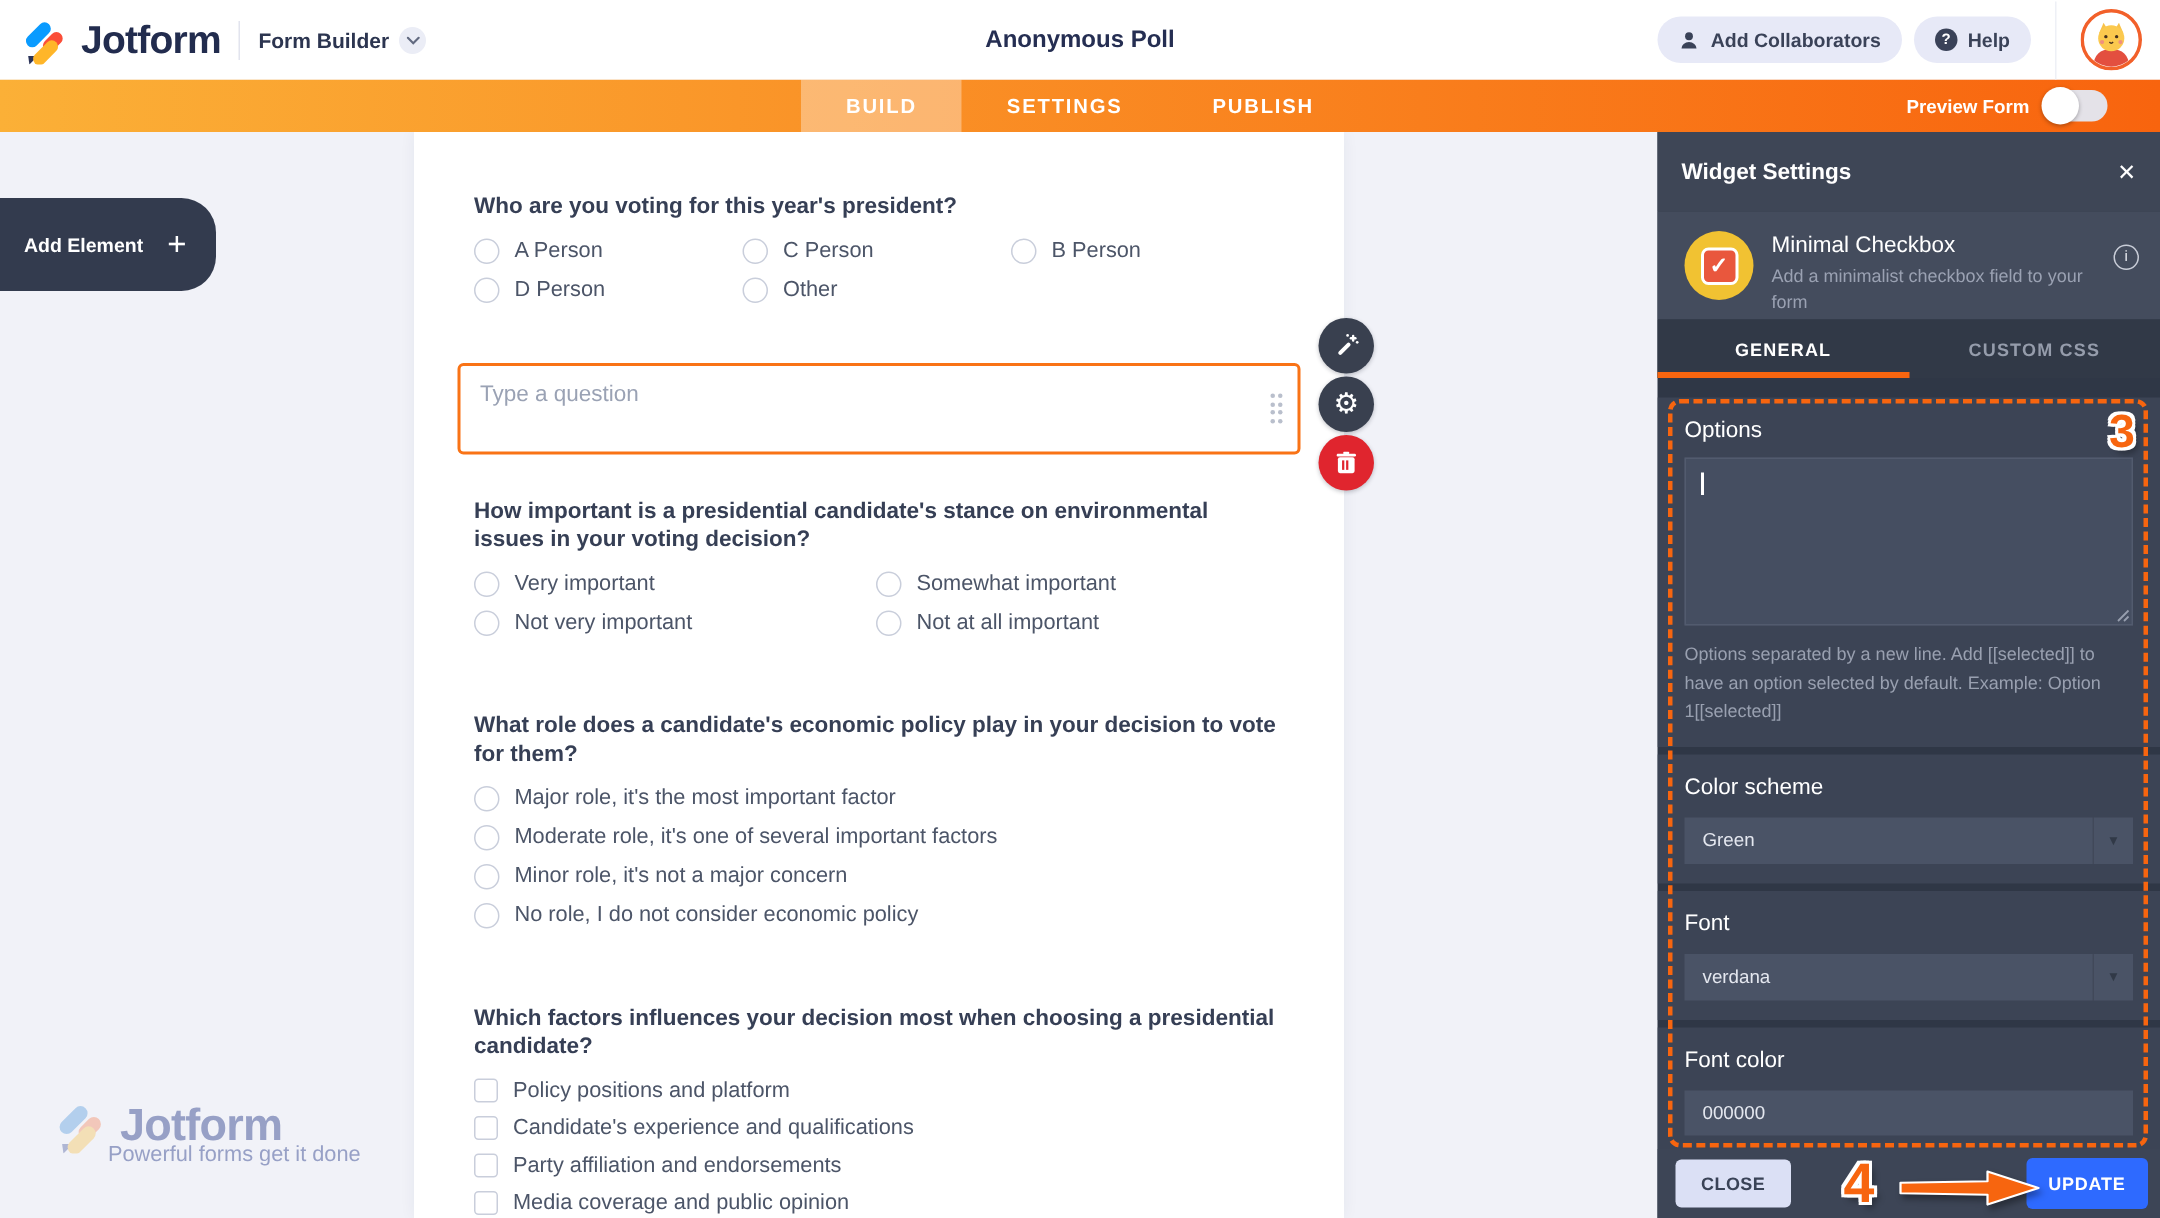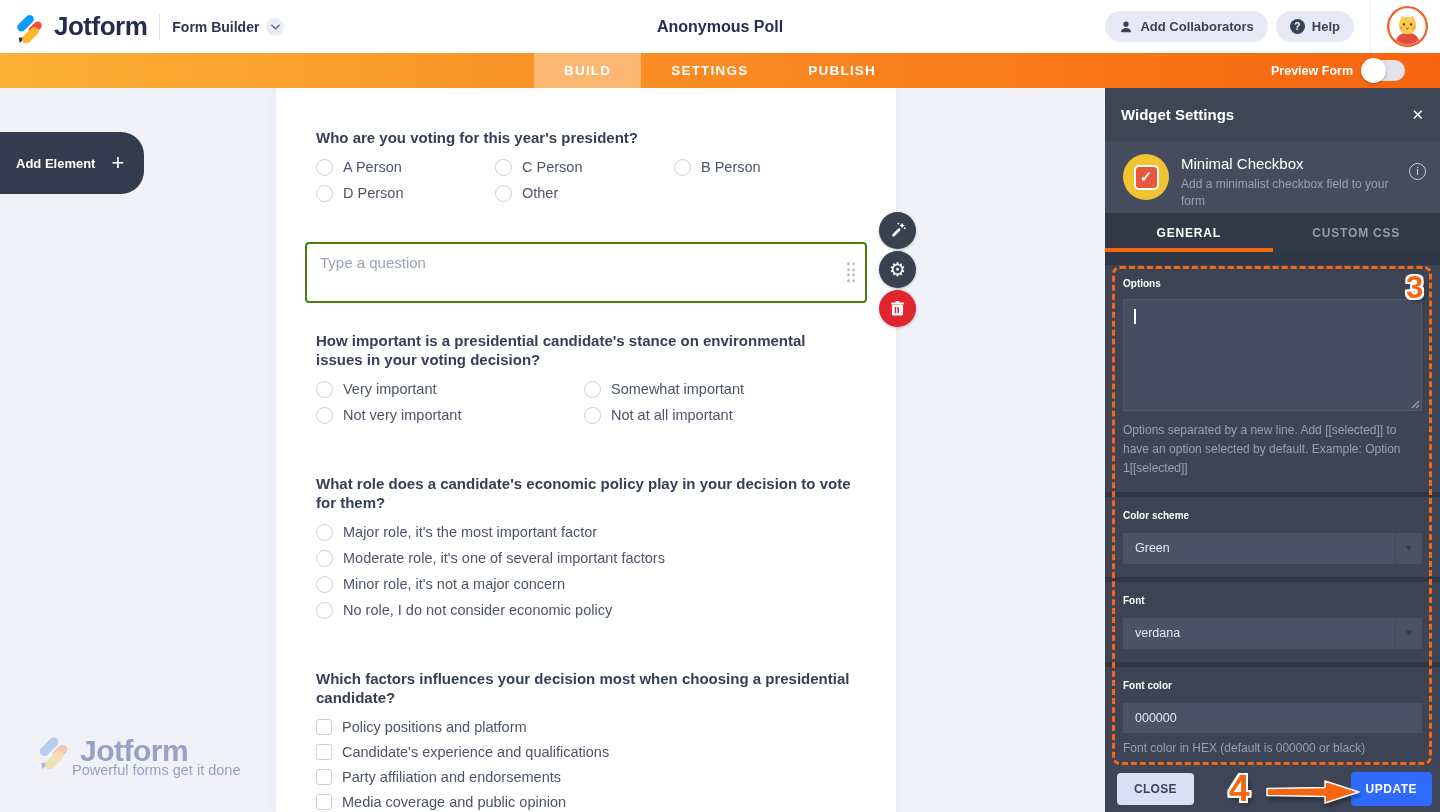--- a/index.html
+++ b/index.html
@@ -41,21 +41,21 @@
   .options { display:grid; row-gap:9px; }
   .cols-3 { grid-template-columns:179px 179px 1fr; }
   .cols-2 { grid-template-columns:268px 1fr; }
   .cols-1 { grid-template-columns:1fr; }
   .opt-row { display:flex; align-items:center; gap:10px; font-size:14.5px; color:#4c5568; cursor:pointer; }
   .radio { width:17px; height:17px; border:1px solid #c9cedb; border-radius:50%; background:#fff; flex:none; }
   .checkbox { width:16px; height:16px; border:1px solid #c9cedb; border-radius:3px; background:#fff; flex:none; }
   .item-1 { margin-top:40px; } .item-2 { margin-top:28px; } .item-3 { margin-top:50px; } .item-4 { margin-top:50px; }
 
   .input-item { position:relative; }
-  .type-box { position:relative; width:562px; height:61px; margin-left:-11px; background:#fff; border:2px solid #4d7c0f; border-radius:4px; cursor:text; }
+  .type-box { position:relative; width:562px; height:61px; margin-left:-11px; background:#fff; border:2px solid #f97316; border-radius:4px; cursor:text; }
   .placeholder { position:absolute; left:13px; top:10px; font-size:15px; color:#9aa2b4; }
   .drag-dots { position:absolute; right:10px; top:50%; transform:translateY(-50%); display:grid; grid-template-columns:repeat(2,3px); grid-auto-rows:3px; gap:2.5px; cursor:grab; }
   .drag-dots i { width:3px; height:3px; border-radius:50%; background:#b9bfcc; }
   .field-actions { position:absolute; left:563px; top:0; width:40px; }
   .act { position:absolute; width:37px; height:37px; border-radius:50%; border:none; display:flex; align-items:center; justify-content:center; cursor:pointer; box-shadow:0 1px 3px rgba(20,25,40,.25); }
   .act.dark { background:#39404f; }
   .act.red { background:#e0252e; }
   .act.a0 { top:-30px; } .act.a1 { top:9px; } .act.a2 { top:48px; }
   .gear-glyph { color:#fff; font-size:19px; line-height:1; }
 
@@ -75,21 +75,21 @@
   .w-text { margin-left:12px; flex:1; }
   .w-name { color:#fff; font-size:15px; margin-top:1px; }
   .w-desc { color:#9aa1b2; font-size:12px; line-height:1.4; margin-top:4px; max-width:220px; }
   .info-i { width:17px; height:17px; border-radius:50%; border:1.5px solid #c9cdd8; color:#e8eaf0; font-size:10px; display:flex; align-items:center; justify-content:center; margin-top:9px; cursor:pointer; flex:none; }
   .p-tabs { position:absolute; left:0; top:125px; right:0; height:39px; background:#313947; display:flex; }
   .p-tab { position:relative; flex:1; display:flex; align-items:center; justify-content:center; font-size:12px; font-weight:bold; letter-spacing:.8px; color:#959cab; cursor:pointer; }
   .p-tab.active { color:#fff; }
   .p-tab.active::after { content:""; position:absolute; left:0; right:0; bottom:0; height:4px; background:#f7650f; }
   .p-body { position:absolute; left:0; top:164px; right:0; bottom:46px; overflow:hidden; padding-top:13px; }
   .p-section { background:#3c4455; padding:13px 18px; margin-bottom:5px; }
-  .p-label { color:#fff; font-size:10px; font-weight:bold; }
+  .p-label { color:#fff; font-size:15px; font-weight:normal; }
   .p-textarea { position:relative; height:112px; background:#454e61; border:1px solid #525b6e; margin-top:10px; cursor:text; }
   .caret { position:absolute; left:10px; top:9px; width:2px; height:15px; background:#fff; }
   .resize-corner { position:absolute; right:1px; bottom:1px; }
   .p-help { color:#99a0b0; font-size:12px; line-height:1.6; margin-top:10px; }
   .p-select { position:relative; height:31px; background:#4a5366; display:flex; align-items:center; padding:0 12px; color:#e4e7ef; font-size:12.5px; margin-top:12px; cursor:pointer; }
   .sel-arrow { position:absolute; right:0; top:0; bottom:0; width:27px; display:flex; align-items:center; justify-content:center; color:#313947; font-size:9px; border-left:1px solid rgba(0,0,0,.12); }
   .p-input { height:30px; background:#4a5366; display:flex; align-items:center; padding:0 12px; color:#e4e7ef; font-size:12.5px; margin-top:12px; cursor:text; }
   .p-help.tight { margin-top:6px; }
   .panel-footer { position:absolute; left:0; right:0; bottom:0; height:46px; background:#3d4556; display:flex; align-items:center; padding:0 12px; }
   .btn-close { padding:9px 17px; background:#dbe0f5; border:none; border-radius:4px; font-size:12px; font-weight:bold; color:#3a4357; letter-spacing:.3px; cursor:pointer; font-family:inherit; }

